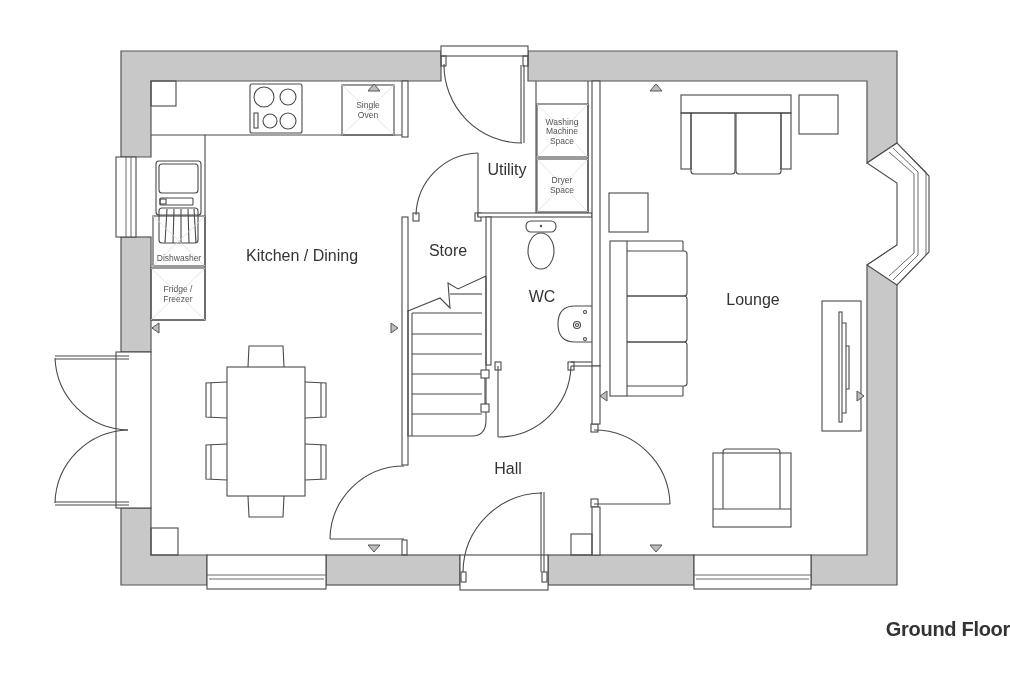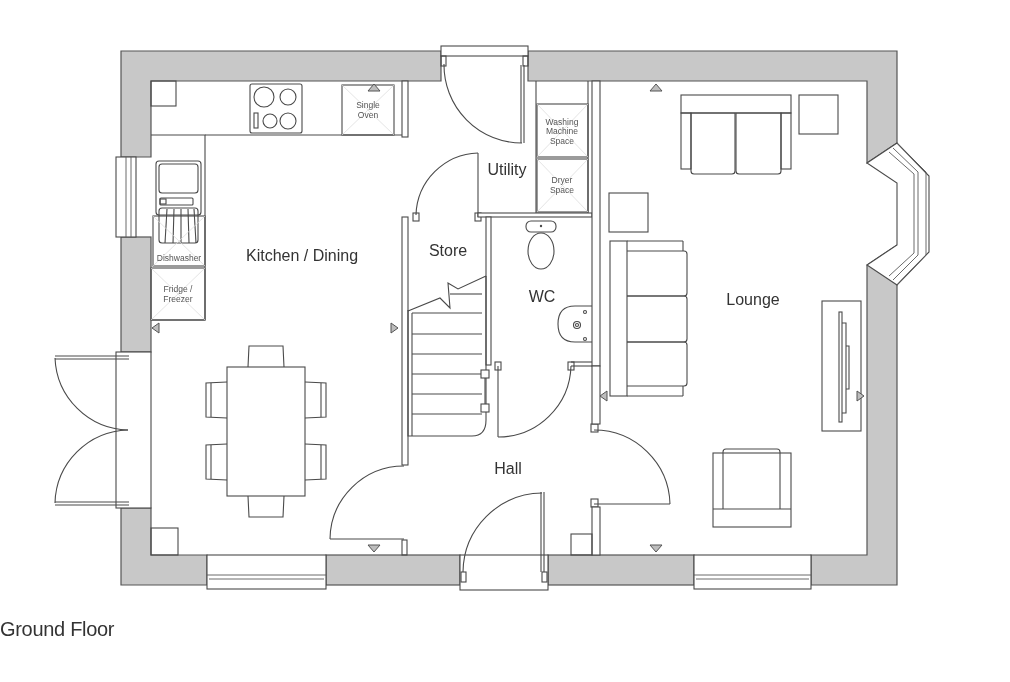--- a/index.html
+++ b/index.html
@@ -6,21 +6,21 @@
   body { width: 1010px; height: 682px; position: relative; overflow: hidden; font-family: "Liberation Sans", sans-serif; }
   svg { position: absolute; left: 0; top: 0; }
   .wall { fill: #c8c8c8; stroke: #555555; stroke-width: 1.2; }
   .ln { fill: none; stroke: #4a4a4a; stroke-width: 1.1; }
   .lnw { fill: #ffffff; stroke: #4a4a4a; stroke-width: 1.1; }
   .thin { fill: none; stroke: #5a5a5a; stroke-width: 0.9; }
   .cross { stroke: #dddddd; stroke-width: 0.8; }
   .tri { fill: #bdbdbd; stroke: #555555; stroke-width: 1; }
   .room-label { fill: #333333; font-family: "Liberation Sans", sans-serif; font-size: 16px; }
   .app-label { fill: #555555; font-family: "Liberation Sans", sans-serif; font-size: 8.5px; }
-  .title { position: absolute; left: 0; width: 1010px; top: 618px; text-align: left; font-family: "Liberation Sans", sans-serif; font-weight: normal; font-size: 20px; color: #333333; letter-spacing: -0.3px; }
+  .title { position: absolute; left: 0; width: 1010px; top: 618px; text-align: right; font-family: "Liberation Sans", sans-serif; font-weight: bold; font-size: 20px; color: #333333; letter-spacing: -0.3px; }
 </style>
 </head>
 <body>
 
 <svg width="1010" height="682" viewBox="0 0 1010 682" xmlns="http://www.w3.org/2000/svg">
 
   <g>
 
     <path class="wall" d="M121,51 L441,51 L441,81 L151,81 L151,157 L121,157 Z"></path>
 

